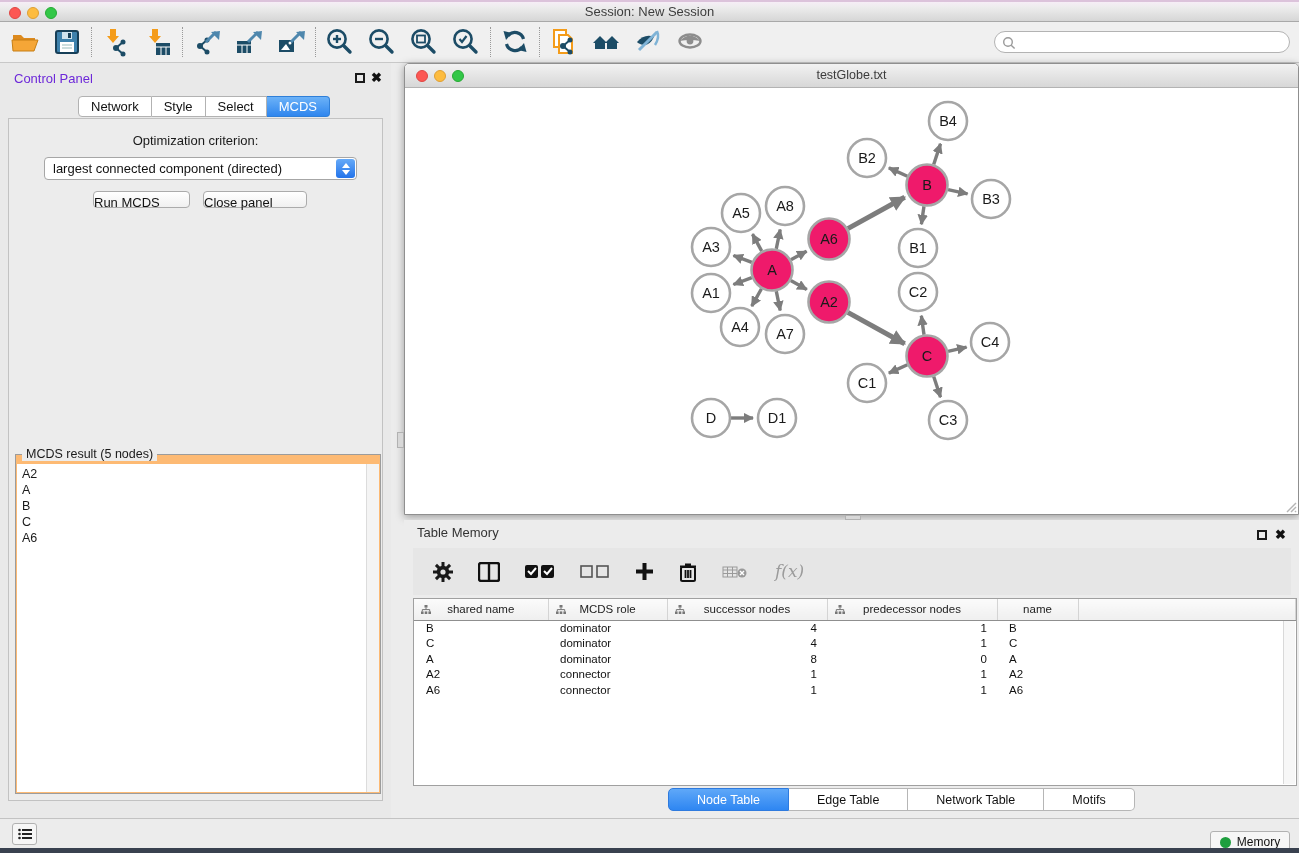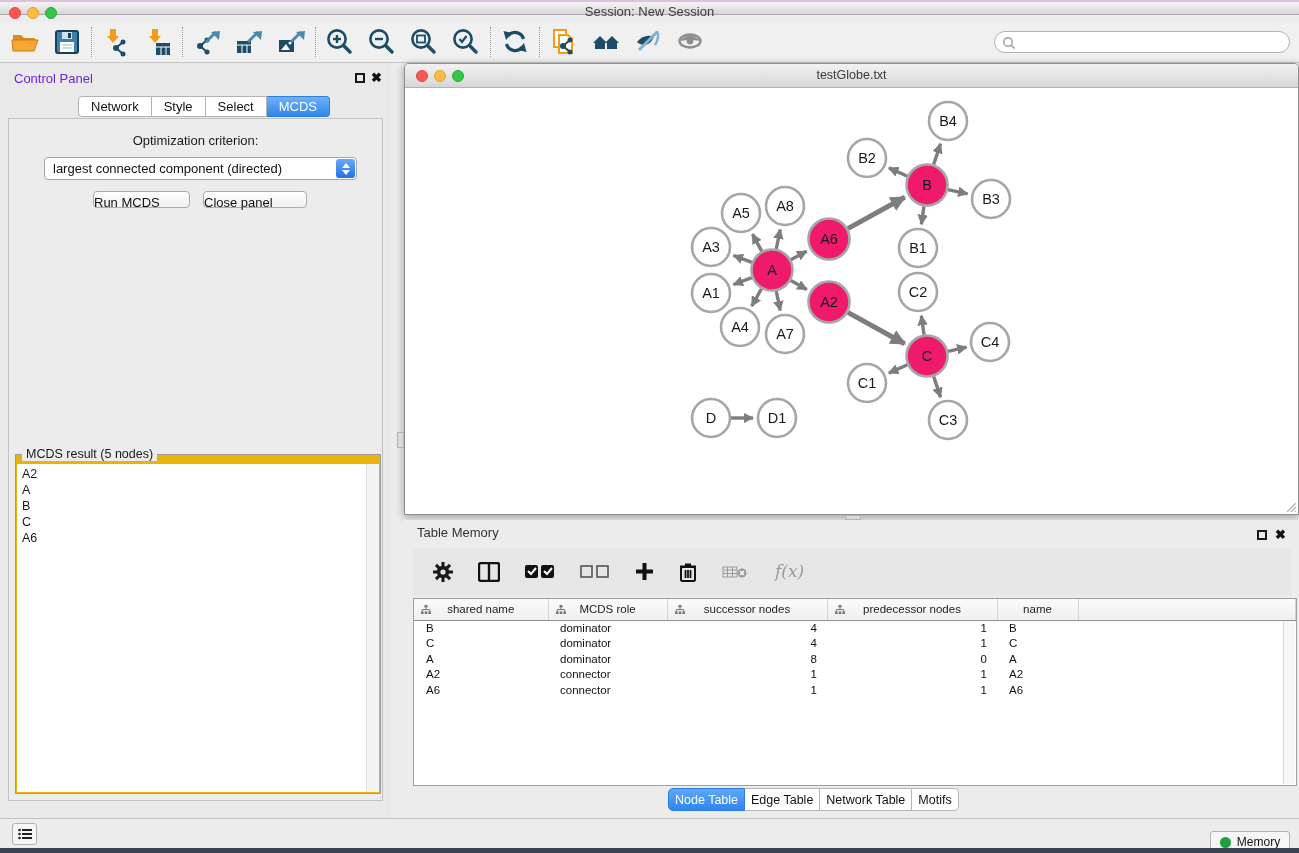--- a/index.html
+++ b/index.html
@@ -1,20 +1,20 @@
 <!DOCTYPE html>
 <html><head>
 <meta charset="utf-8">
 <style>
   * { margin:0; padding:0; box-sizing:border-box; }
   html,body { width:1299px; height:853px; overflow:hidden;
     font-family:"Liberation Sans", sans-serif; background:#ececec; color:#1a1a1a; }
 
   
-  #titlebar { position:absolute; left:0; top:0; width:1299px; height:15px;
+  #titlebar { position:absolute; left:0; top:0; width:1299px; height:22px;
     background:linear-gradient(#f6eef6, #ececec 30%, #d6d6d6 100%);
     border-top:2px solid #dcc3db; border-bottom:1px solid #a9a9a9;
     text-align:center; font-size:13px; color:#3d3d3d; line-height:19px; }
   .light { position:absolute; top:5px; width:12px; height:12px; border-radius:50%; }
   #titlebar .r { left:9px;  background:#fc5753; border:1px solid #df4744; }
   #titlebar .y { left:27px; background:#fdbc40; border:1px solid #de9f34; }
   #titlebar .g { left:45px; background:#33c748; border:1px solid #27aa35; }
 
   
   #toolbar { position:absolute; left:0; top:22px; width:1299px; height:41px;
@@ -46,21 +46,21 @@
   #dropdown { position:absolute; left:35px; top:38px; width:313px; height:23px; background:#fff;
     border:1px solid #a6a6a6; border-radius:4px; font-size:13px; line-height:21px; padding-left:8px; color:#111; }
   #dd-stepper { position:absolute; right:1px; top:1px; width:19px; height:19px; border-radius:3px;
     background:linear-gradient(#66aaf8,#2273ea); display:flex; flex-direction:column;
     align-items:center; justify-content:center; gap:2px; }
   .btn { position:absolute; height:17px; background:linear-gradient(#ffffff,#f0f0f0);
     border:1px solid #ababab; border-radius:4px; font-size:13px; text-align:left; line-height:21px; color:#111; }
   #run-btn   { left:84px;  top:72px; width:97px; }
   #close-btn { left:194px; top:72px; width:104px; }
   #result-box { position:absolute; left:6px; top:335px; width:366px; height:340px;
-    border:1px solid #9c9c9c; background:#eab308; }
+    border:1px solid #9c9c9c; background:#fdba74; }
   #result-legend { position:absolute; left:6px; top:-8px; background:#ececec; padding:0 4px; font-size:12.5px; }
   #result-list { position:absolute; left:1px; right:1px; top:9px; bottom:1px; background:#fff; padding-top:2px; }
   .result-item { font-size:12.5px; line-height:16px; padding-left:5px; }
   #result-scroll { position:absolute; right:1px; top:9px; bottom:1px; width:13px;
     background:#f4f4f4; border-left:1px solid #dcdcdc; }
 
   
   #net-window { position:absolute; left:404px; top:63px; width:895px; height:452px;
     border:1px solid #8f8f8f; border-radius:5px 5px 0 0; background:#fff;
     box-shadow:0 2px 8px rgba(0,0,0,0.35); }
@@ -91,21 +91,21 @@
     border-bottom:1px solid #8f8f8f; border-right:1px solid #d4d4d4;
     font-size:11.5px; font-weight:normal; color:#222; position:relative; }
   #node-table th .hico { position:absolute; left:7px; top:6px; }
   #node-table td { font-size:11.5px; height:15.5px; color:#111; white-space:nowrap; overflow:hidden; }
   td.al { text-align:left; padding-left:12px; }
   td.ar { text-align:right; padding-right:10px; }
   #table-vscroll { position:absolute; right:1px; top:22px; bottom:1px; width:12px;
     background:#f7f7f7; border-left:1px solid #d9d9d9; }
   #tp-tabs { position:absolute; left:264px; top:268px; display:flex; }
   .tp-tab { height:23px; line-height:22px; font-size:12.5px; background:#fff; color:#111;
-    border:1px solid #b6b6b6; border-left:none; padding:0 6px; }
+    border:1px solid #b6b6b6; border-left:none; padding:0 28px; }
   .tp-tab:first-child { border-left:1px solid #b6b6b6; border-radius:5px 0 0 5px; }
   .tp-tab:last-child { border-radius:0 5px 5px 0; }
   .tp-tab.active { background:linear-gradient(#5fa8f8,#2e86f2); color:#fff; border-color:#2e7ade; }
 
   
   #status-bar { position:absolute; left:0; top:818px; width:1299px; height:30px;
     background:#ececec; border-top:1px solid #c3c3c3; }
   #task-btn { position:absolute; left:12px; top:4px; width:25px; height:22px;
     background:#f6f6f6; border:1px solid #b1b1b1; border-radius:3px;
     display:flex; align-items:center; justify-content:center; }

